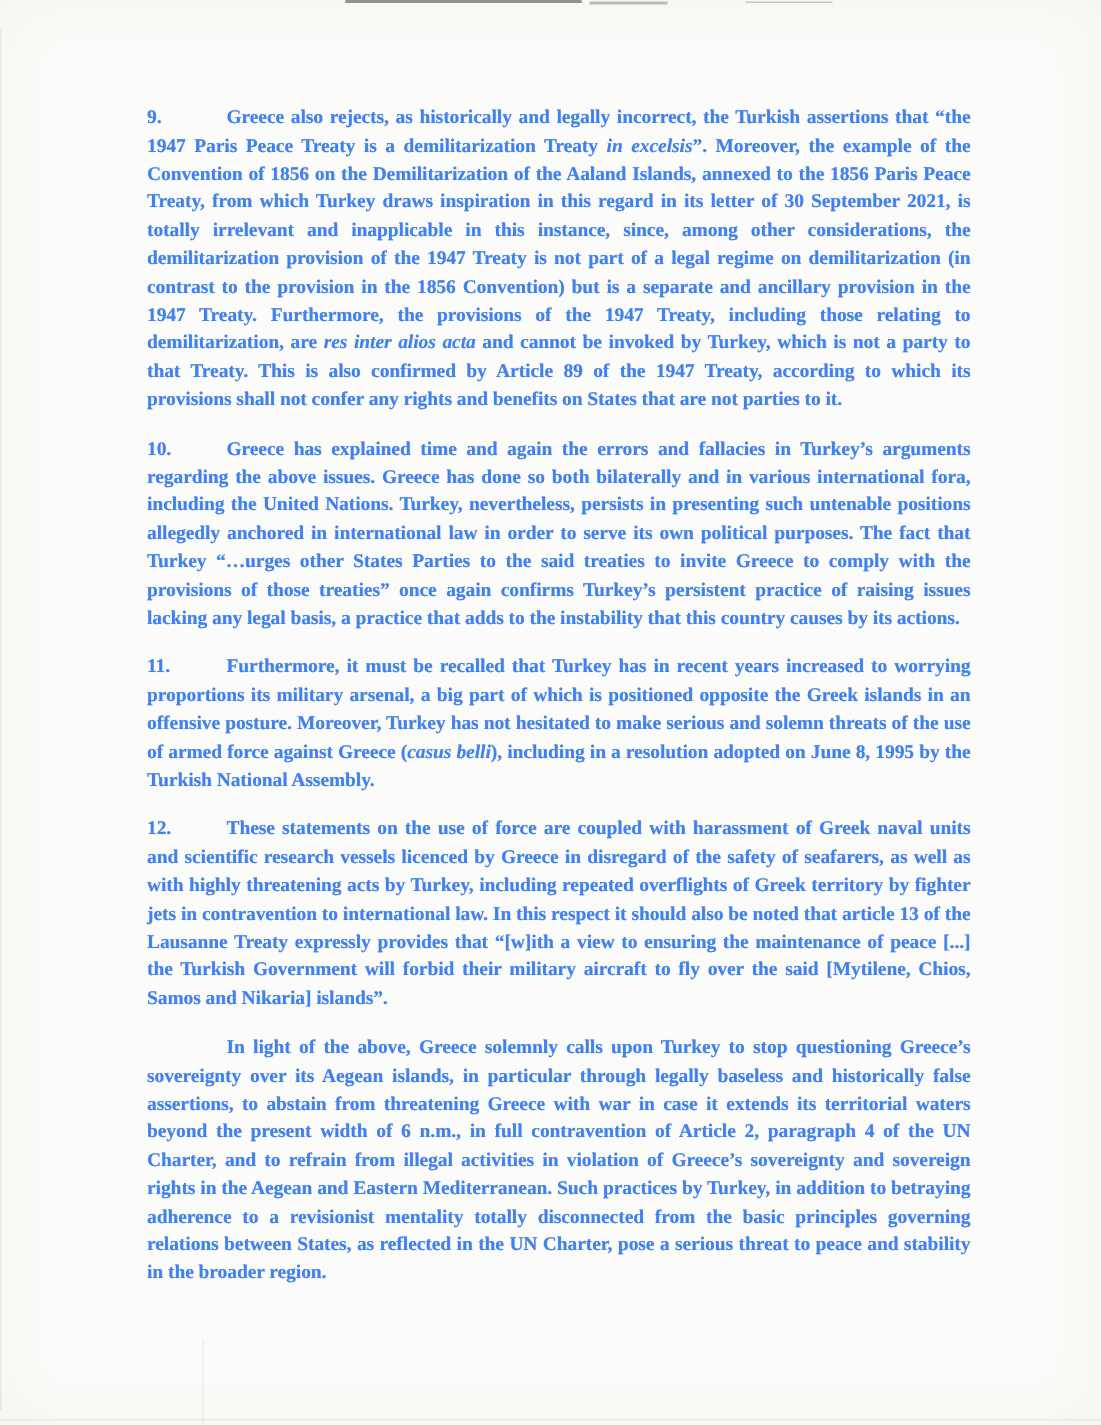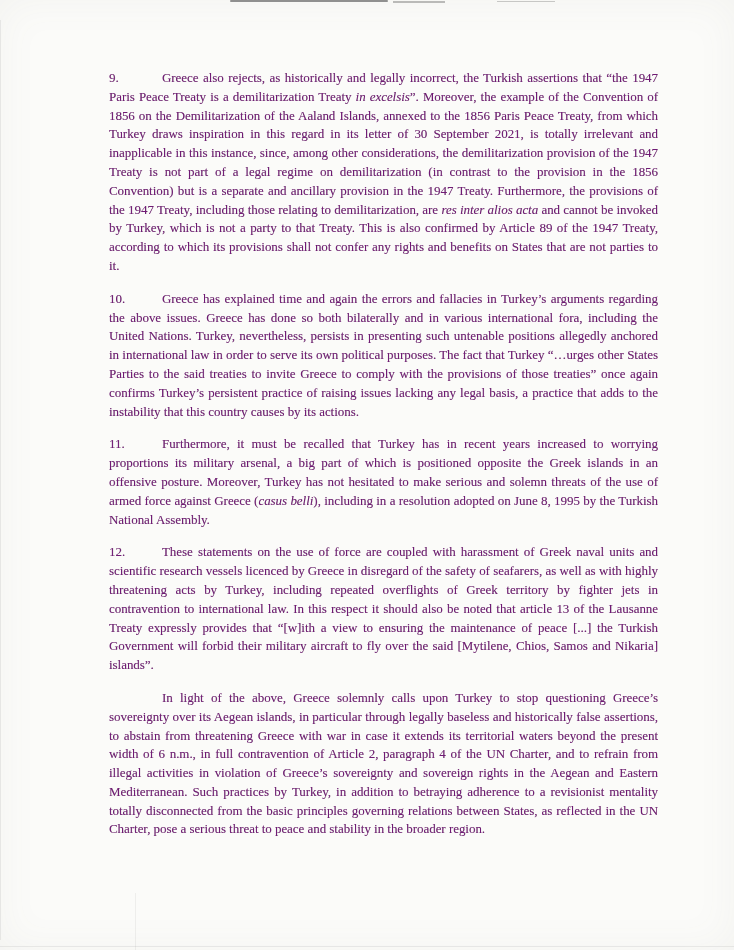--- a/index.html
+++ b/index.html
@@ -10,27 +10,28 @@
   }
   .page {
     position: relative;
     width: 734px; height: 950px;
     background: #fbfbf9;
     overflow: hidden;
     box-shadow: inset 0 0 40px rgba(120,115,105,0.06);
   }
   .doc-body {
     position: absolute;
-    left: 109px; top: 69px;
+    left: 98px; top: 69px;
     width: 549px;
-    color: #701a75;
+    color: #3b82f6;
     font-size: 12.9px;
     line-height: 18.8px;
     text-align: justify;
     text-shadow: 0.2px 0.2px 0.6px rgba(70,64,58,0.40);
+    font-weight: bold;
   }
   .para { margin: 0 0 14px 0; }
   .para .num { display: inline-block; width: 53px; font-style: normal; }
   .para.indent { text-indent: 53px; }
   .para em { font-style: italic; }
 
   
   .smudge { position: absolute; background: #6e6e6e; }
   .smudge-top-1 { left: 230px; top: 0; width: 158px; height: 2px; opacity: 0.75; border-radius: 1px; }
   .smudge-top-2 { left: 393px; top: 1px; width: 52px; height: 1.5px; opacity: 0.45; }

